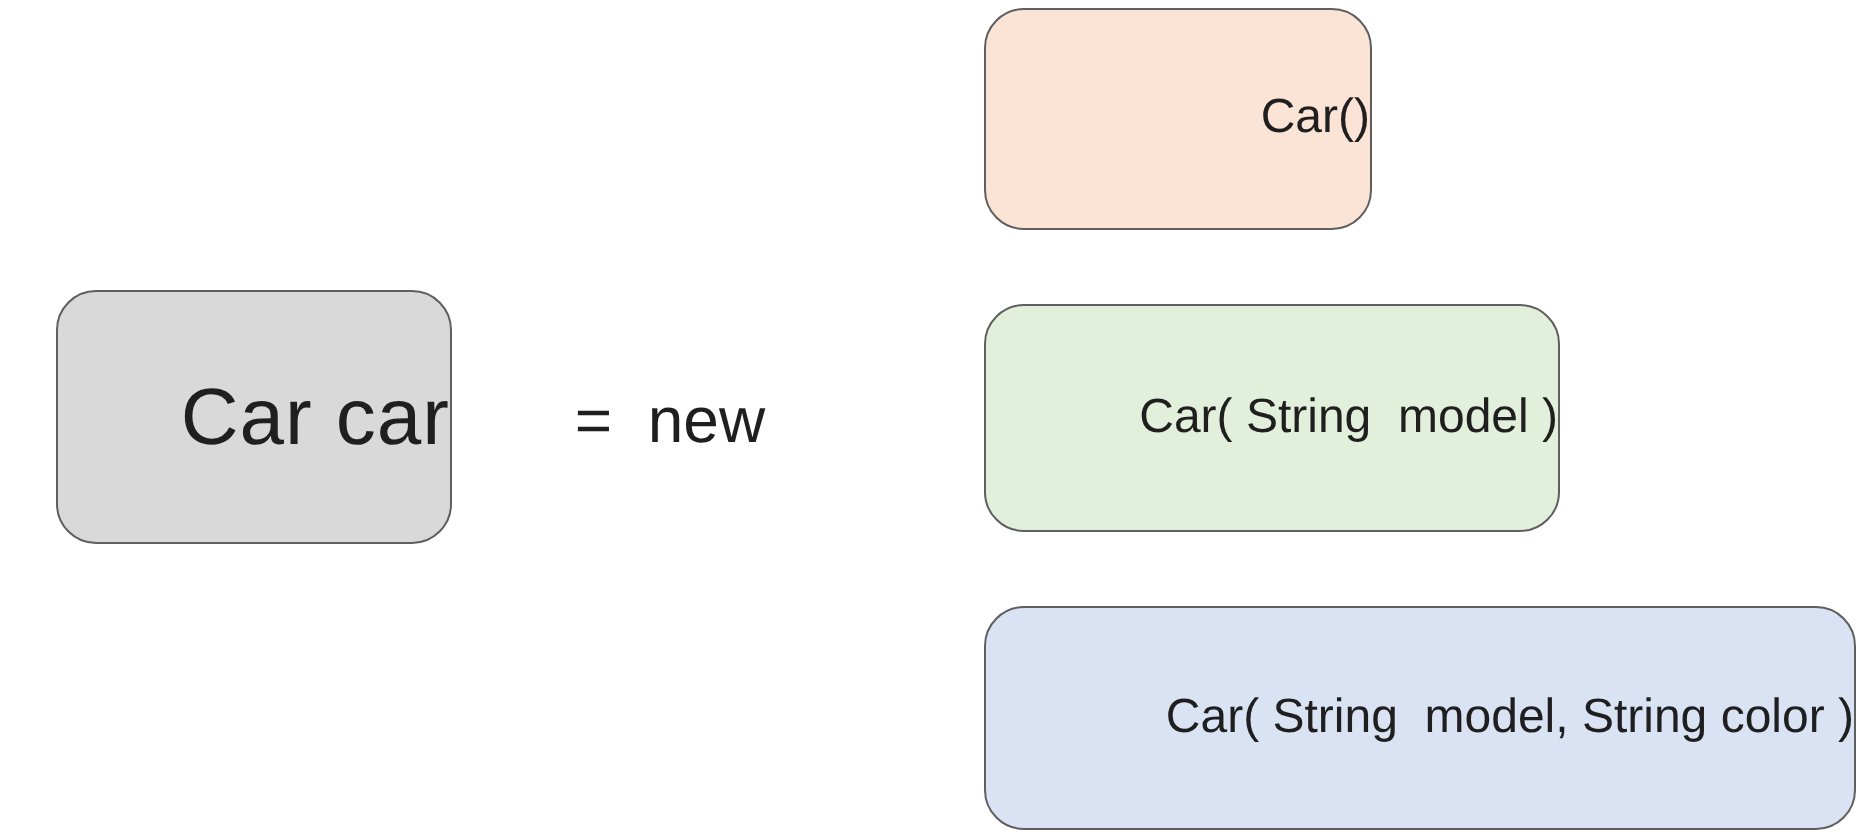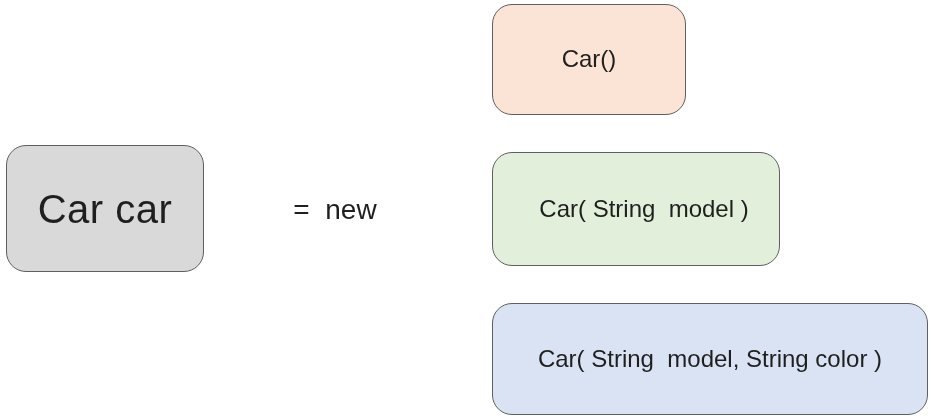--- a/index.html
+++ b/index.html
@@ -14,21 +14,21 @@
     background: #ffffff;
     overflow: hidden;
     font-family: "Liberation Sans", "DejaVu Sans", sans-serif;
     color: #1f1f1f;
   }
   .shape {
     position: absolute;
     border-radius: 20px;
     display: flex;
     align-items: center;
-    justify-content: center;
+    justify-content: flex-end;
     box-sizing: border-box;
     border: 1px solid #5f5f5f;
   }
   .shape-label {
     white-space: pre;            
     text-align: center;
     line-height: 1.2;
   }
   .declaration-box {
     left: 6px;
@@ -43,21 +43,21 @@
   }
   .operator {
     position: absolute;
     left: 250px;
     top: 150px;
     width: 170px;
     height: 120px;
     display: flex;
     align-items: center;
     justify-content: center;
-    font-size: 28px;
+    font-size: 32px;
     white-space: pre;
   }
   .ctor {
     font-size: 24px;
   }
   .ctor-0 {
     left: 492px;
     top: 4px;
     width: 194px;
     height: 111px;
@@ -74,21 +74,21 @@
     top: 303px;
     width: 436px;
     height: 112px;
   }
 </style>
 </head>
 <body>
 
 <div class="canvas">
 
-  <div class="shape declaration-box" style="background-color: rgb(217, 217, 217);">
+  <div class="shape declaration-box" style="background-color: rgb(217, 217, 217); margin-left: 22px;">
     <span class="shape-label">Car car</span>
   </div>
 
   <div class="operator">=  new</div>
 
   <div class="shape ctor ctor-0" style="background-color: rgb(251, 227, 213);">
     <span class="shape-label">Car()</span>
   </div>
 
   <div class="shape ctor ctor-1" style="background-color: rgb(226, 239, 218);">

